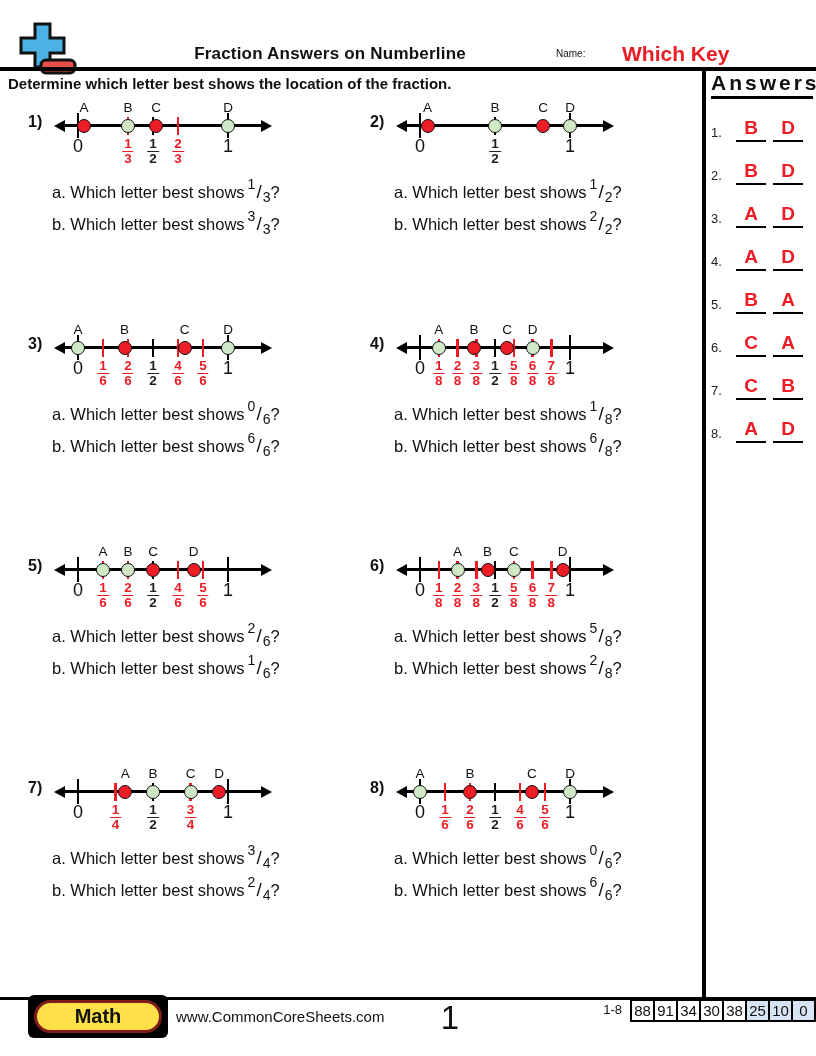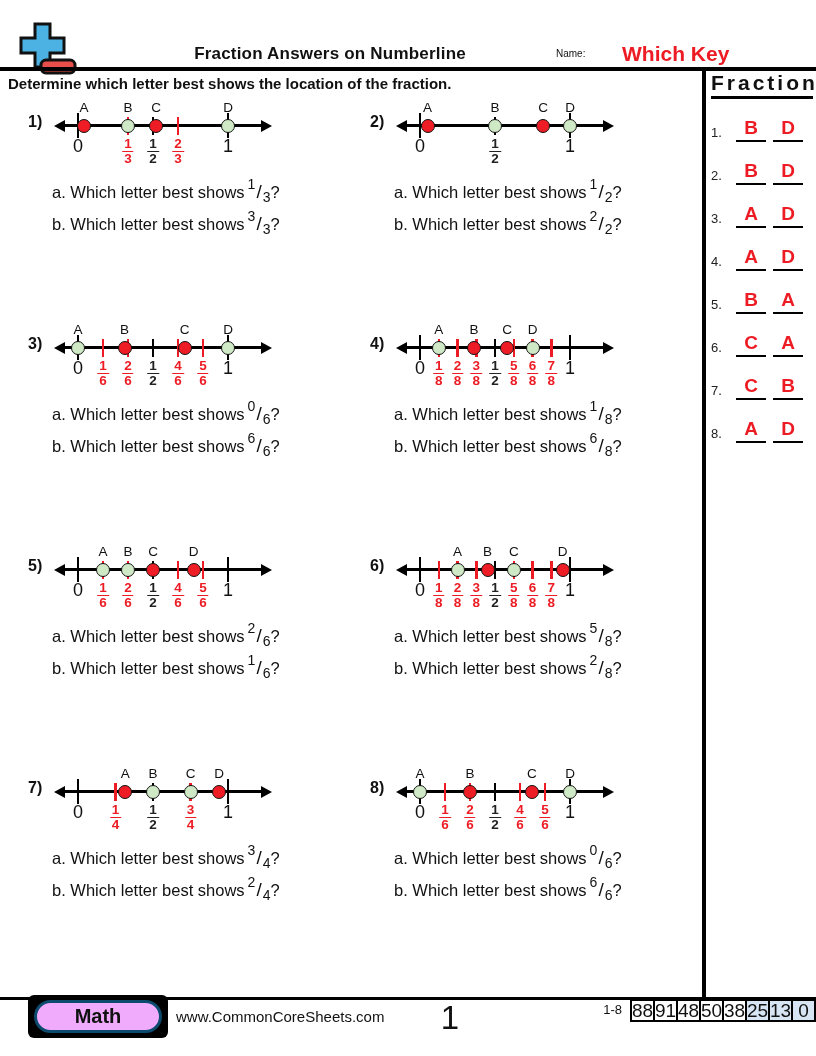--- a/index.html
+++ b/index.html
@@ -45,46 +45,46 @@
   .question { margin-left:24px; height:32px; font-size:16.5px; display:flex; align-items:center; }
   .question:first-of-type { margin-top:2px; }
   .q-sup { font-size:14px; position:relative; top:-8px; margin-left:3px; }
   .q-slash { font-size:19px; margin:0 1px; }
   .q-sub { font-size:14px; position:relative; top:5px; }
   .q-mark { font-size:16.5px; }
 
   
   .footer-rule { position:absolute; left:0; top:997px; width:816px; height:2.5px; background:#000; }
   .subject-bar { position:absolute; left:28px; top:995px; width:140px; height:43px; background:#000; border-radius:6px; }
-  .subject-pill { position:absolute; left:6px; top:5px; width:128px; height:33px; background:#f0abfc; border:3px solid #0c4a6e; border-radius:17px; display:flex; align-items:center; justify-content:center; font-size:20px; font-weight:bold; }
+  .subject-pill { position:absolute; left:6px; top:5px; width:128px; height:33px; background:#fde047; border:3px solid #7f1d1d; border-radius:17px; display:flex; align-items:center; justify-content:center; font-size:20px; font-weight:bold; }
   .website { position:absolute; left:176px; top:1008px; font-size:15px; }
   .page-num { position:absolute; left:430px; top:999px; width:40px; text-align:center; font-size:33px; }
   .score-strip { position:absolute; right:0; top:999px; display:flex; align-items:flex-start; }
   .score-range { font-size:13px; margin-right:10px; padding-top:3px; }
-  .score-cell { width:25px; height:23px; border:2px solid #000; margin-left:-2px; font-size:19px; display:flex; align-items:center; justify-content:center; background:#fff; }
+  .score-cell { width:25px; height:23px; border:2px solid #000; margin-left:-2px; font-size:15px; display:flex; align-items:center; justify-content:center; background:#fff; }
   .score-cell.hl { background:#d6e4f4; }
 </style>
 </head>
 <body>
 
 <div class="logo">
   <svg width="64" height="54" viewBox="0 0 64 54">
     <path d="M19 2 h15 v14 h14 v15 h-14 v14 h-15 v-14 h-14 v-15 h14 z" fill="#4cb2e4" stroke="#111" stroke-width="3"></path>
     <rect x="25" y="38" width="34" height="13" rx="5" fill="#e94f4a" stroke="#111" stroke-width="3"></rect>
   </svg>
 </div>
 <div class="page-title">Fraction Answers on Numberline</div>
 <div class="name-label">Name:</div>
 <div class="answer-key">Which Key</div>
 <div class="header-rule"></div>
 <div class="instruction">Determine which letter best shows the location of the fraction.</div>
 
 <div class="vsep"></div>
 <div class="answers-panel">
-  <div class="answers-title">Fraction</div>
+  <div class="answers-title">Answers</div>
   <div id="answers-rows">
       <div class="ans-row">
         <span class="ans-num">1.</span>
         <span class="ans-letter">B</span>
         <span class="ans-letter">D</span>
       </div>
       <div class="ans-row">
         <span class="ans-num">2.</span>
         <span class="ans-letter">B</span>
         <span class="ans-letter">D</span>
@@ -597,20 +597,20 @@
 <div class="subject-bar">
   <div class="subject-pill">Math</div>
 </div>
 <div class="website">www.CommonCoreSheets.com</div>
 <div class="page-num">1</div>
 <div class="score-strip">
   <span class="score-range">1-8</span>
   <div id="score-cells" style="display:flex">
       <div class="score-cell">88</div>
       <div class="score-cell">91</div>
-      <div class="score-cell">48</div>
-      <div class="score-cell">50</div>
+      <div class="score-cell">34</div>
+      <div class="score-cell">30</div>
       <div class="score-cell">38</div>
       <div class="score-cell hl">25</div>
-      <div class="score-cell hl">13</div>
+      <div class="score-cell hl">10</div>
       <div class="score-cell hl">0</div>
     </div>
 </div>
 
 </body></html>

